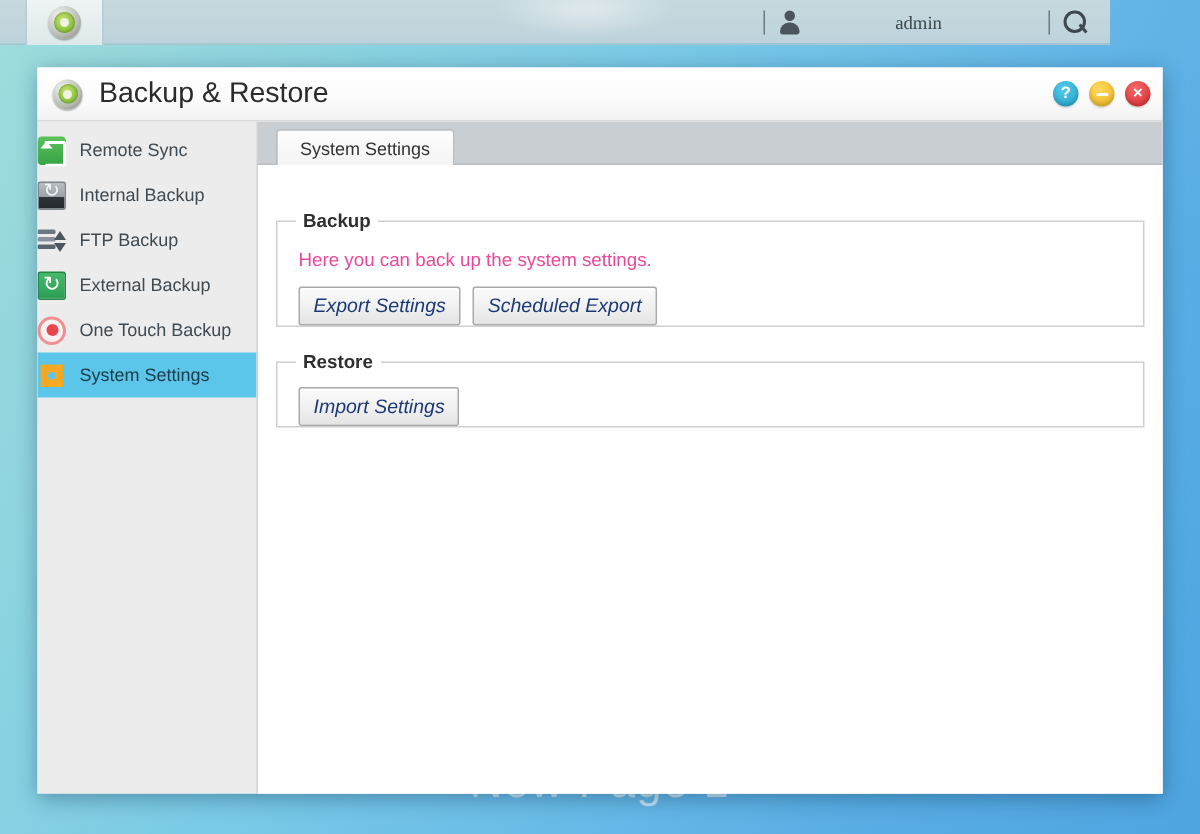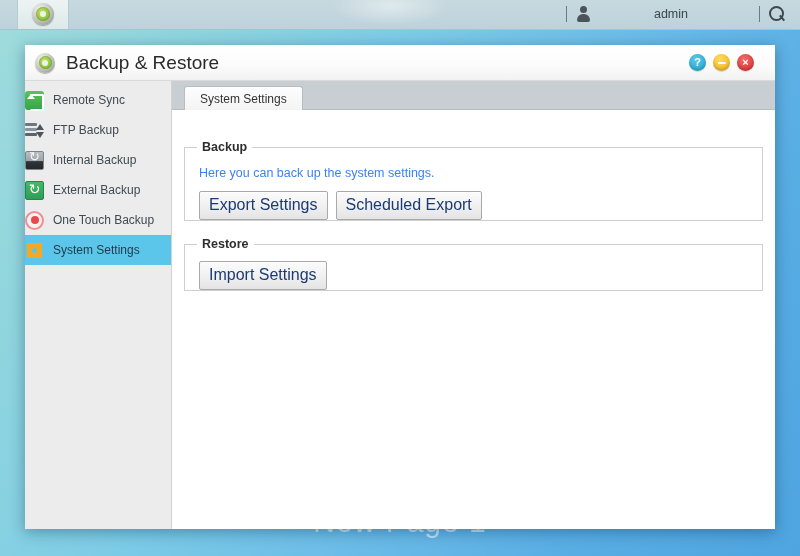--- a/index.html
+++ b/index.html
@@ -30,25 +30,26 @@
   .watermark {
     position: absolute; left: 0; right: 0; top: 505px;
     text-align: center;
     font-size: 30px; color: #ffffff; opacity: .62;
     letter-spacing: 1px;
     font-family: "Liberation Sans", sans-serif;
   }
 
   
   .topbar {
-    position: absolute; left: 0; top: 0; width: 800px; height: 30px;
+    position: absolute; left: 0; top: 0; width: 740px; height: 30px;
     background: linear-gradient(to bottom, #c6d9de 0%, #c3d6dd 45%, #bcd2dc 100%);
     border-bottom: 1px solid #a9c3cc;
-    display: flex; align-items: flex-end;
+    display: flex; align-items: flex-start;
     z-index: 5;
+    font-family: Liberation Serif, serif;
   }
   .topbar-glow {
     position: absolute; left: 330px; top: -14px; width: 120px; height: 40px;
     border-radius: 50%;
     background: radial-gradient(ellipse at center, rgba(255,255,255,.45), rgba(255,255,255,0) 70%);
   }
   .tb-app-btn {
     width: 52px; height: 30px;
     background: linear-gradient(to bottom, #eef4f4, #dde9e9);
     border-right: 1px solid #b6cbd2;
@@ -111,21 +112,21 @@
     background: #ffffff;
     box-shadow: 0 3px 14px rgba(0,40,70,.38);
     display: flex; flex-direction: column;
     z-index: 10;
   }
   .win-title {
     height: 36px;
     background: linear-gradient(to bottom, #ffffff 0%, #fbfbfb 60%, #f2f2f2 100%);
     border-bottom: 1px solid #dadada;
     display: flex; align-items: center;
-    padding: 0 21px 0 10px;
+    padding: 0 8px 0 10px;
     position: relative;
   }
   .win-title .disc-icon { width: 20px; height: 20px; }
   .win-title .disc-icon i { width: 13px; height: 13px; }
   .win-title .disc-icon i::after { left: 3.5px; top: 3.5px; width: 6px; height: 6px; }
   .win-title-text {
     font-size: 19px; color: #2b2b2b; margin-left: 11px;
     font-weight: 400;
   }
   .win-ctrls { margin-left: auto; display: flex; align-items: center; gap: 7px; }
@@ -276,31 +277,32 @@
     border: 1px solid #cfcfcf;
     padding: 10px 12px 0 12px;
     margin-bottom: 13px;
     background: #fff;
     margin-top: 16px;
   }
   legend {
     font-size: 12.5px; font-weight: bold; color: #2e2e2e;
     padding: 0 5px;
   }
-  .desc { font-size: 12.5px; color: #3b82f6; margin: 2px 0 11px 2px; }
+  .desc { font-size: 12.5px; color: #ec4899; margin: 2px 0 11px 2px; }
   .btn-row { display: flex; gap: 8px; margin-left: 2px; }
   .btn {
     font-family: "Liberation Sans", sans-serif;
-    font-size: 16px; color: #1b3a74;
+    font-size: 13px; color: #1b3a74;
     background: linear-gradient(to bottom, #fbfbfb 0%, #f1f1f1 50%, #e4e4e4 100%);
     border: 1px solid #a9a9a9;
     border-radius: 2px;
     padding: 4px 9px 5px 9px;
     cursor: pointer;
     box-shadow: 0 1px 0 rgba(255,255,255,.8) inset;
+    font-style: italic;
   }
 </style>
 </head>
 <body>
 
 <div class="bg-bubbles">
   <div class="bubble b1"></div>
   <div class="bubble b2"></div>
   <div class="bubble b3"></div>
   <div class="bubble b4"></div>
@@ -347,34 +349,34 @@
   </div>
 
   <div class="win-body">
 
     <div class="sidebar">
       <div class="side-item">
         <span class="side-ico ico-remote-sync"></span>
         <span class="side-label">Remote Sync</span>
       </div>
       <div class="side-item">
+        <span class="side-ico ico-drive"></span>
+        <span class="side-label">Internal Backup</span>
+      </div>
+      <div class="side-item">
         <span class="side-ico ico-ftp">
             <i></i>
             <i></i>
             <i></i>
             <b></b>
             <u></u>
           </span>
         <span class="side-label">FTP Backup</span>
       </div>
       <div class="side-item">
-        <span class="side-ico ico-drive"></span>
-        <span class="side-label">Internal Backup</span>
-      </div>
-      <div class="side-item">
         <span class="side-ico ico-drive-green"></span>
         <span class="side-label">External Backup</span>
       </div>
       <div class="side-item">
         <span class="side-ico ico-onetouch"></span>
         <span class="side-label">One Touch Backup</span>
       </div>
       <div class="side-item selected">
         <span class="side-ico ico-gear"></span>
         <span class="side-label">System Settings</span>

